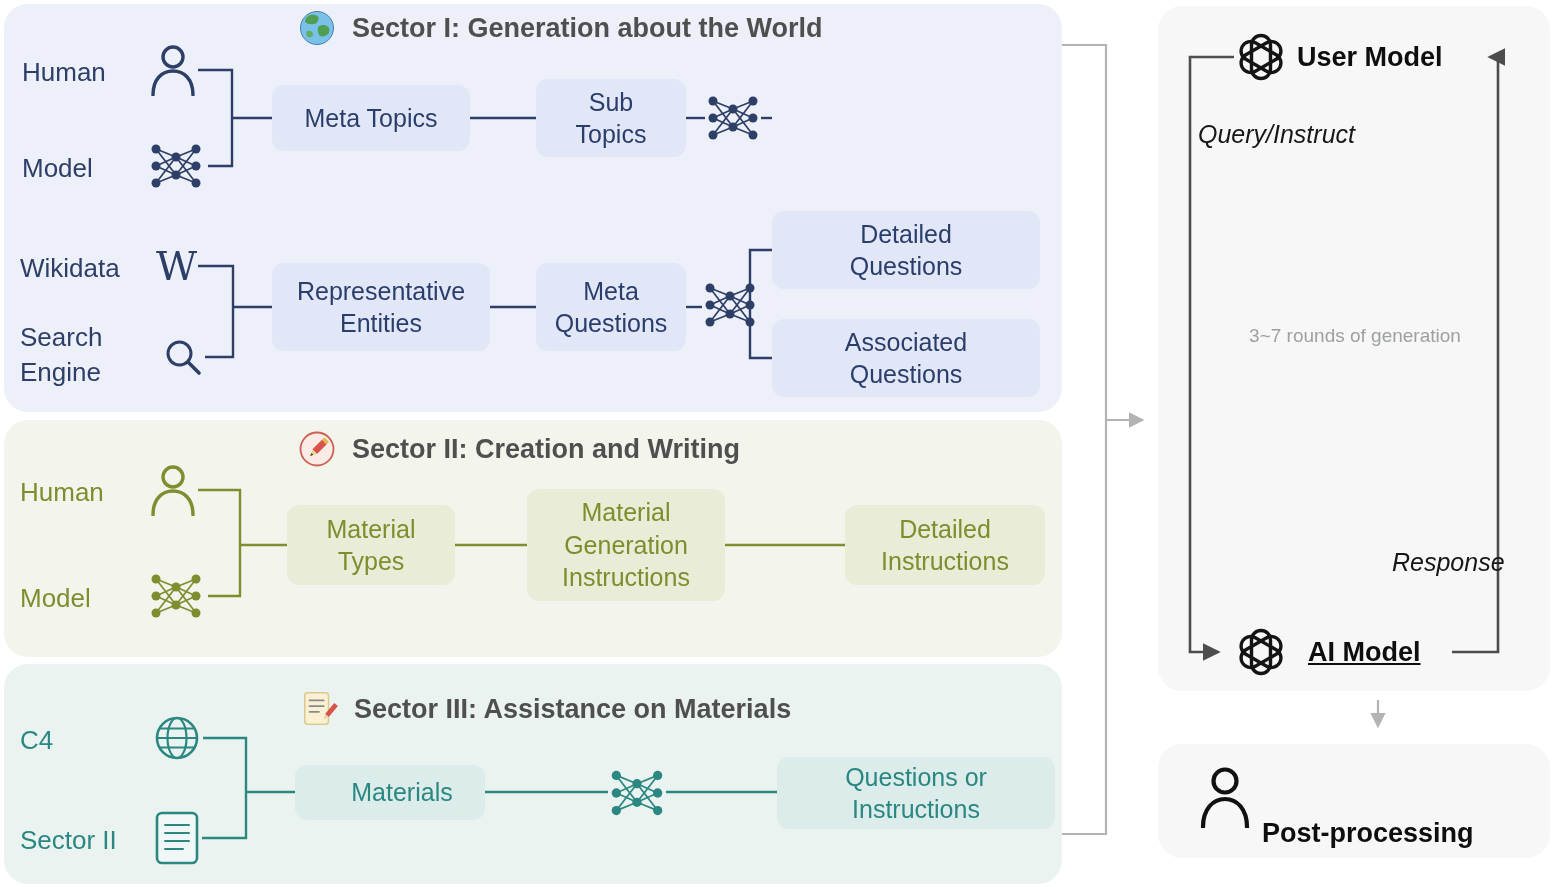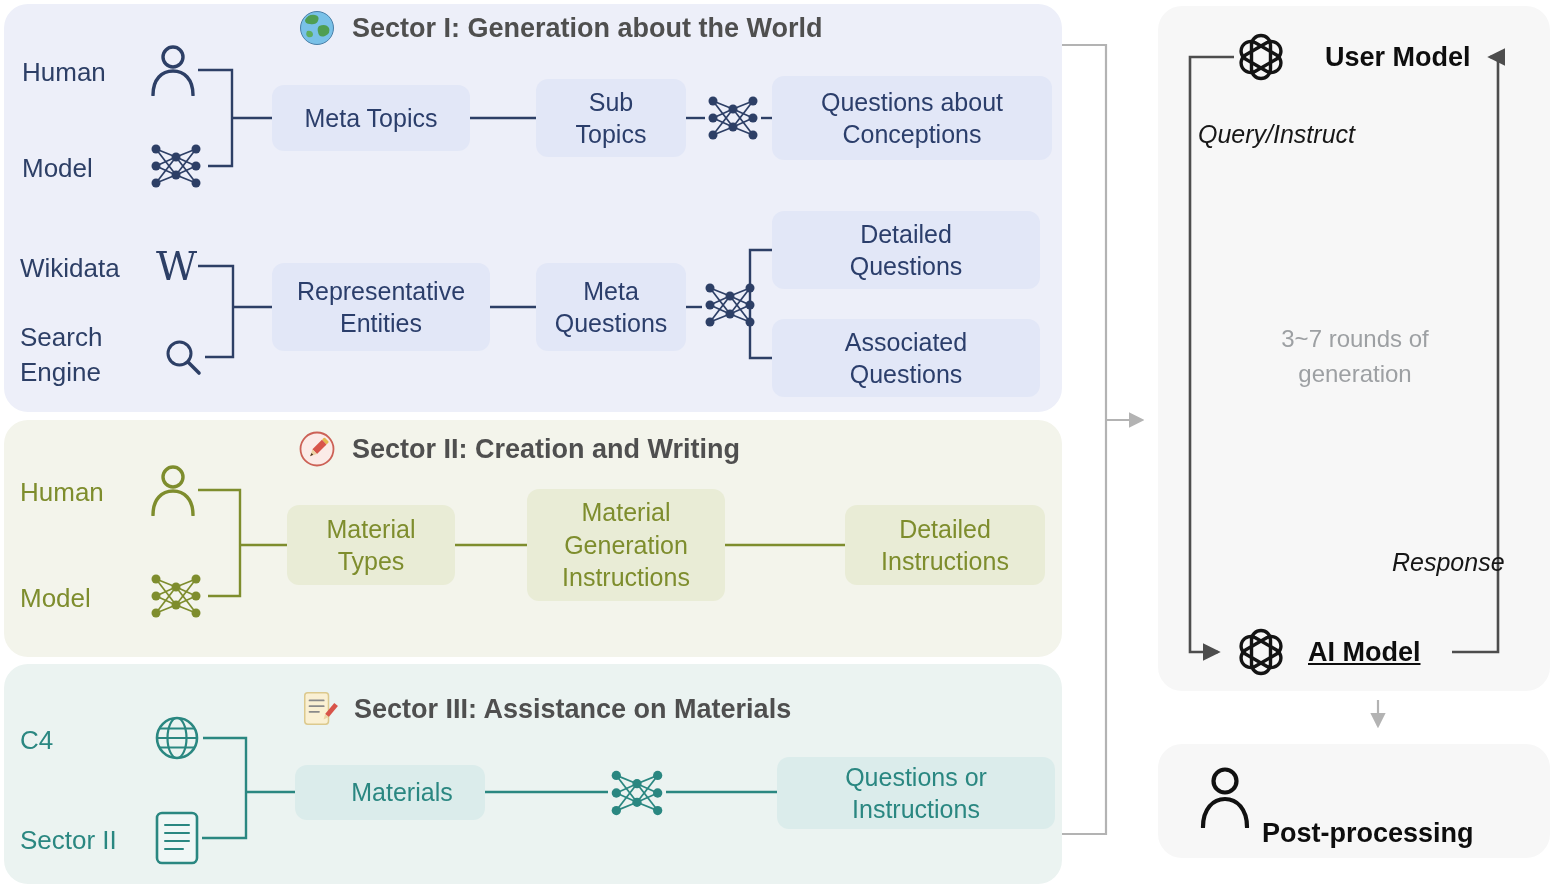--- a/index.html
+++ b/index.html
@@ -38,21 +38,21 @@
   .icon { position:absolute; display:block; }
   .icon svg { display:block; width:100%; height:100%; }
 
   .serif-w {
     position:absolute; font-family:"DejaVu Serif", serif; color:#2d3f66;
     font-size:40px; line-height:44px;
   }
 
   .model-name { position:absolute; font-size:27px; font-weight:bold; color:#0e0e0e; white-space:nowrap; }
   .italic-label { position:absolute; font-size:25px; font-style:italic; color:#171717; white-space:nowrap; }
-  .muted-note { position:absolute; font-size:24px; color:#9da0a3; text-align:center; line-height:1.45; }
+  .muted-note { position:absolute; font-size:19px; color:#9da0a3; text-align:center; line-height:1.45; }
 </style>
 </head>
 <body>
 
 <div class="canvas">
 
   <div class="panel p1" style="left:4px; top:4px; width:1058px; height:408px;"></div>
   <div class="panel p2" style="left:4px; top:420px; width:1058px; height:237px;"></div>
   <div class="panel p3" style="left:4px; top:664px; width:1058px; height:220px;"></div>
   <div class="panel pg" style="left:1158px; top:6px; width:392px; height:685px;"></div>
@@ -183,21 +183,20 @@
           <circle cx="10" cy="43" r="4.5"></circle>
         <circle cx="30" cy="17" r="4.5"></circle>
           <circle cx="30" cy="35" r="4.5"></circle>
         <circle cx="50" cy="9" r="4.5"></circle>
           <circle cx="50" cy="26" r="4.5"></circle>
           <circle cx="50" cy="43" r="4.5"></circle>
       </g>
     </svg>
   </span>
 
-  <div class="box b1" style="left:772px; top:76px; width:280px; height:84px; padding:4px 30px;">Questions about Conceptions</div>
 
   <div class="label l1" style="left:20px; top:251px;">Wikidata</div>
   <span class="serif-w" style="left:156px; top:244px;">W</span>
 
   <div class="label l1" style="left:20px; top:320px; width:110px;">Search Engine</div>
   <span class="icon" style="left:163px; top:337px; width:40px; height:40px; color:#2d3f66;">
     <svg viewBox="0 0 40 40" aria-hidden="true">
       <circle cx="16.5" cy="16.5" r="11.5" fill="none" stroke="currentColor" stroke-width="3"></circle>
       <line x1="25" y1="25" x2="36" y2="36" stroke="currentColor" stroke-width="3.6" stroke-linecap="round"></line>
     </svg>
@@ -372,21 +371,21 @@
 
   <span class="icon" style="left:1232px; top:28px; width:58px; height:58px;">
     <svg viewBox="0 0 58 58" aria-hidden="true">
       <g fill="none" stroke="#141414" stroke-width="3.4">
         <rect x="19.5" y="7.5" width="19" height="43" rx="9.5"></rect>
         <rect x="19.5" y="7.5" width="19" height="43" rx="9.5" transform="rotate(60 29 29)"></rect>
         <rect x="19.5" y="7.5" width="19" height="43" rx="9.5" transform="rotate(120 29 29)"></rect>
       </g>
     </svg>
   </span>
-  <div class="model-name" style="left:1297px; top:42px;margin-left:28px;">User Model</div>
+  <div class="model-name" style="left:1297px; top:42px;">User Model</div>
 
   <div class="italic-label" style="left:1198px; top:120px;">Query/Instruct</div>
 
   <div class="muted-note" style="left:1245px; top:322px; width:220px;">3~7 rounds of generation</div>
 
   <div class="italic-label" style="left:1392px; top:548px;">Response</div>
 
   <span class="icon" style="left:1232px; top:623px; width:58px; height:58px;">
     <svg viewBox="0 0 58 58" aria-hidden="true">
       <g fill="none" stroke="#141414" stroke-width="3.4">

